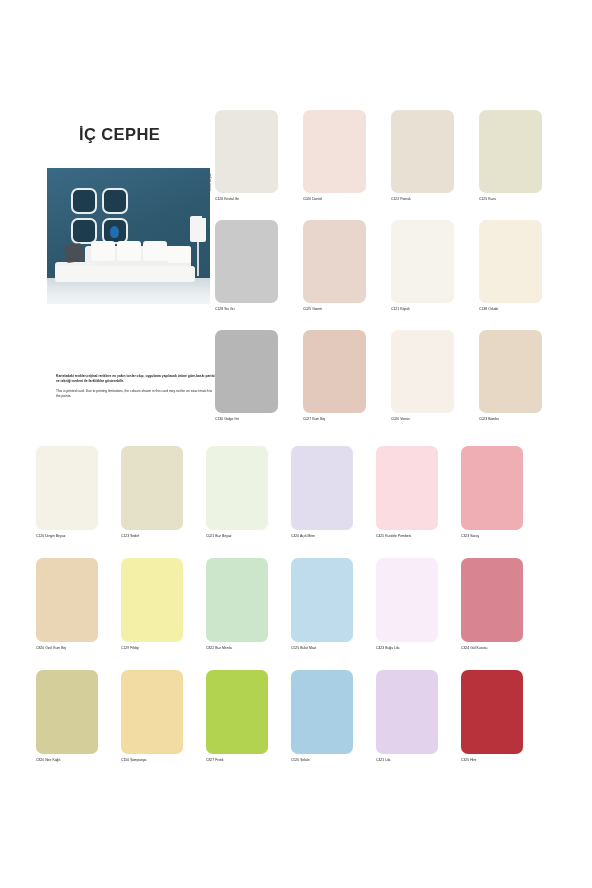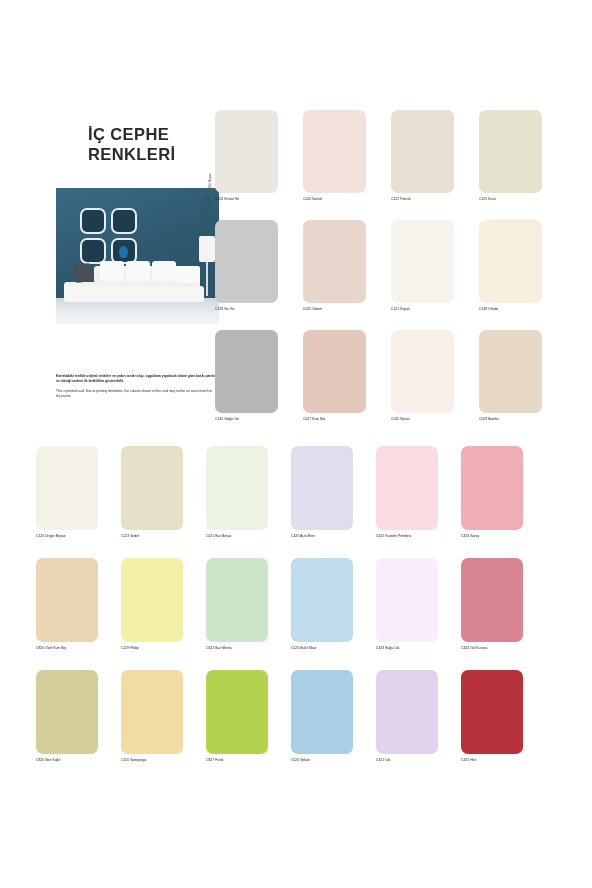--- a/index.html
+++ b/index.html
@@ -25,21 +25,21 @@
     left: 22px;
     top: 96px;
     width: 548px;
     height: 700px;
     background: #ffffff;
   }
 
   
   .left-col {
     position: absolute;
-    left: 34px;
+    left: 25px;
     top: 22px;
     width: 163px;
   }
 
   .title {
     font-size: 16.5px;
     font-weight: bold;
     letter-spacing: 0.4px;
     line-height: 1.22;
     color: #2a2a2a;
@@ -229,21 +229,20 @@
 </style>
 </head>
 <body>
 
 <div id="card">
   <div class="sheet">
 
     <div class="left-col">
       <div class="title">
         <div>İÇ CEPHE</div>
-        <div>RENKLERİ</div>
       </div>
 
       <div class="hero-photo">
         <div class="shelf s1"></div>
         <div class="shelf s2"></div>
         <div class="shelf s3"></div>
         <div class="shelf s4"></div>
         <div class="vase"></div>
         <div class="lamp-shade"></div>
         <div class="lamp-pole"></div>

